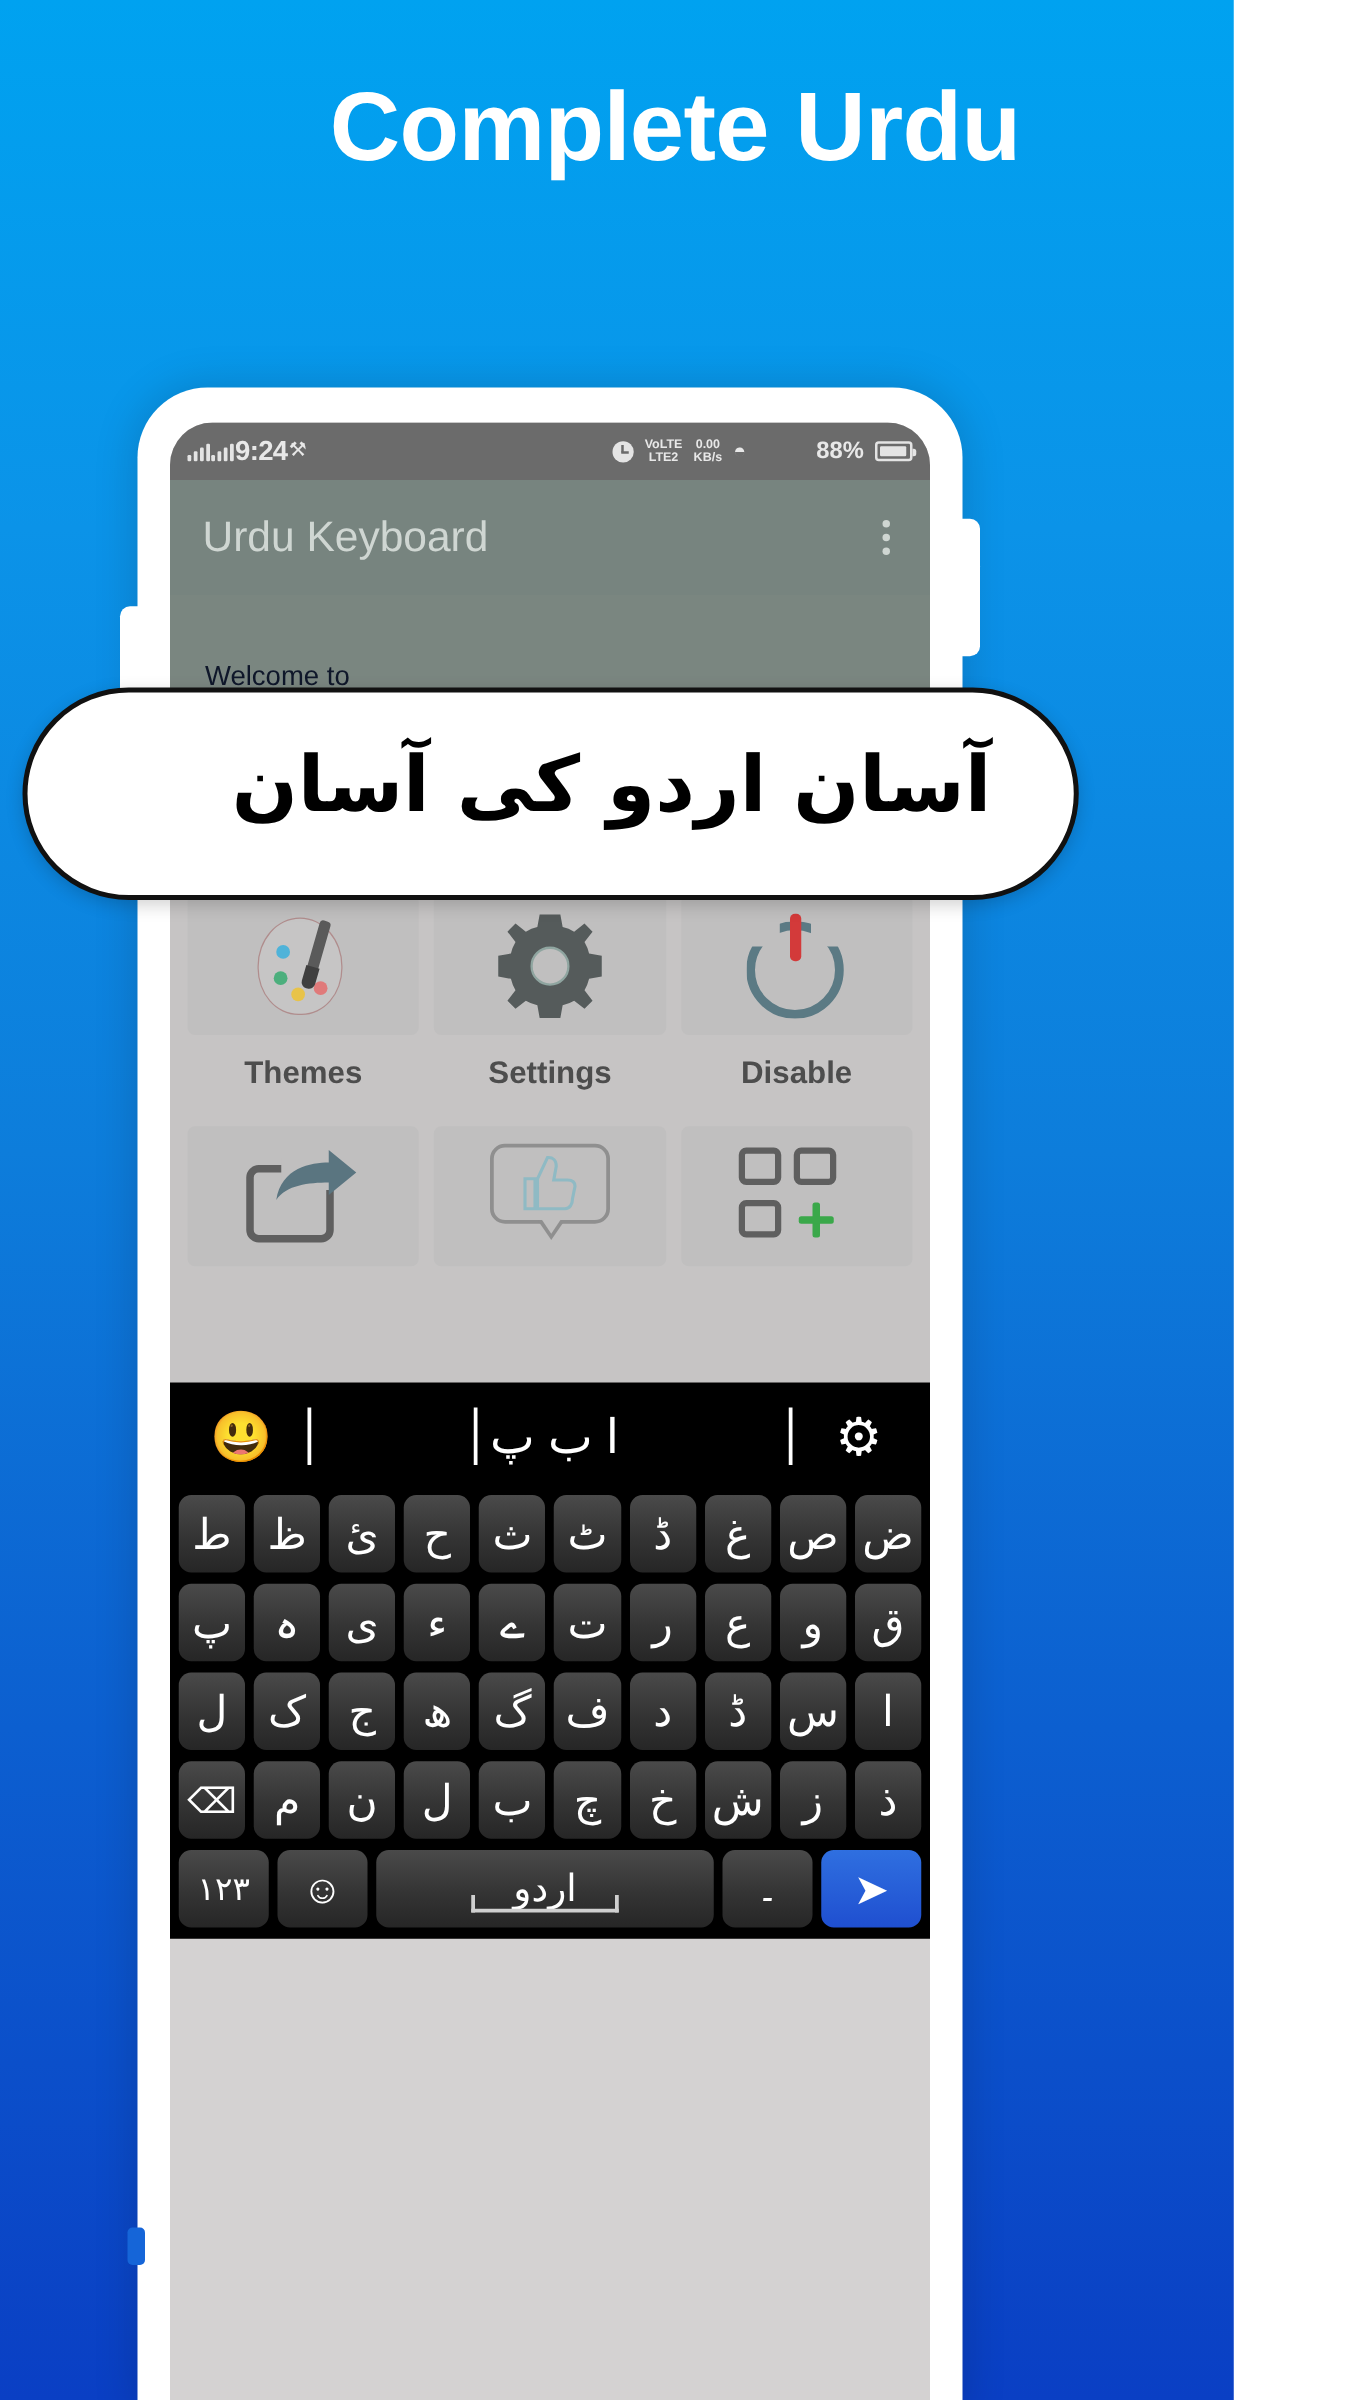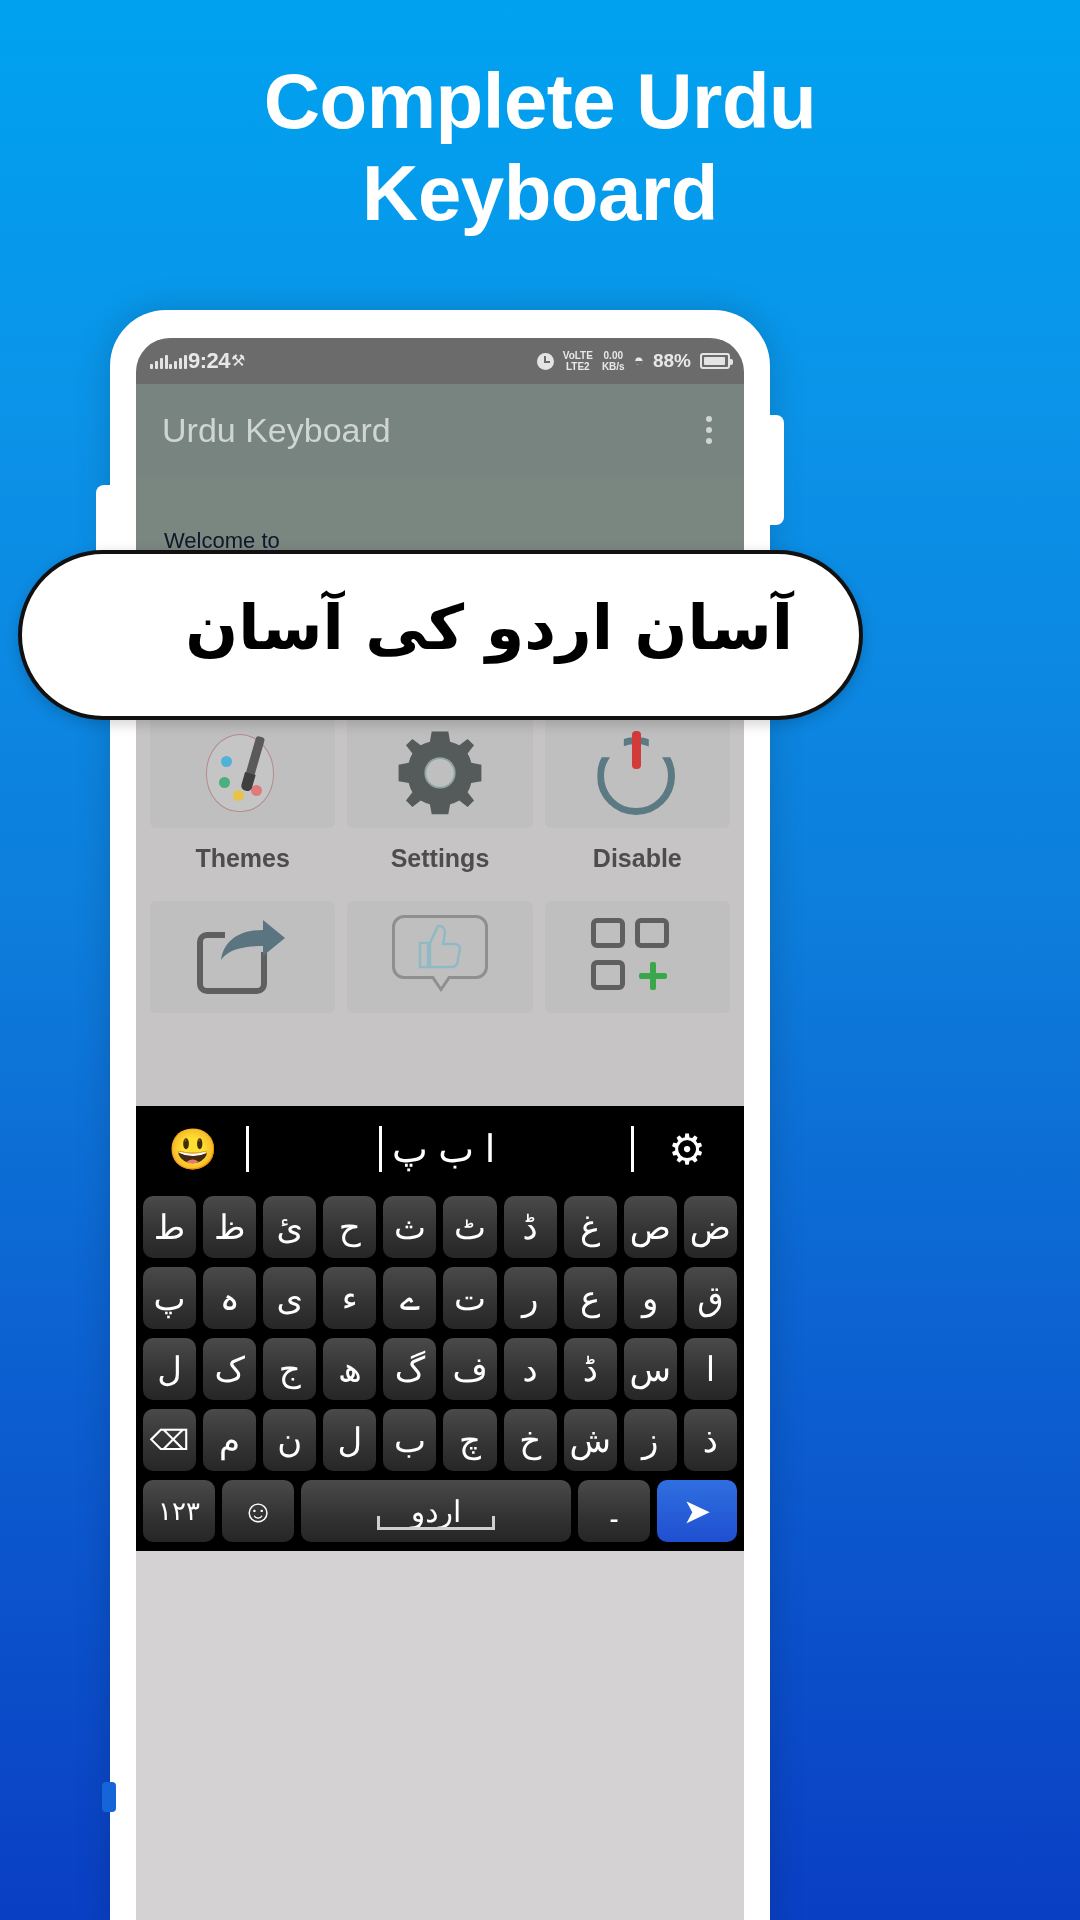--- a/index.html
+++ b/index.html
@@ -3,21 +3,21 @@
 <meta charset="utf-8">
 <style>
   * { box-sizing: border-box; margin: 0; padding: 0; }
   html, body {
     width: 1080px; height: 1920px;
     overflow: hidden;
     font-family: "Liberation Sans", sans-serif;
   }
   #stage {
     position: relative;
-    width: 1080px; height: 1920px;
+    width: 987px; height: 1920px;
     background: linear-gradient(180deg, #00a2f0 0%, #0b93e8 22%, #0d7ddb 48%, #0c5fd0 72%, #0a3fc4 100%);
     overflow: hidden;
   }
 
   
   #headline {
     position: absolute;
     left: 0; top: 55px;
     width: 1080px;
     text-align: center;
@@ -77,21 +77,21 @@
   #sb-time { font-size: 22px; font-weight: bold; letter-spacing: -0.5px; }
   .sb-ico { font-size: 16px; line-height: 1; }
   .alarm-ico {
     width: 17px; height: 17px; border-radius: 50%;
     background: #e4e4e4; position: relative; display:inline-block;
   }
   .alarm-ico::after{content:"";position:absolute;left:7px;top:3px;width:2px;height:6px;background:#6b6b6b;}
   .alarm-ico::before{content:"";position:absolute;left:7px;top:8px;width:6px;height:2px;background:#6b6b6b;}
   .twoline { font-size: 10px; line-height: 11px; font-weight: bold; text-align: center; }
   .wifi-ico { font-size: 17px; }
-  #sb-batt-pct { font-size: 19px; font-weight: bold; }
+  #sb-batt-pct { font-size: 19px; font-weight: bold; margin-left: 47px; }
   .batt {
     width: 30px; height: 16px; border: 2px solid #e4e4e4; border-radius: 3px;
     position: relative; display: inline-block;
   }
   .batt::after { content:""; position:absolute; left:2px; top:2px; bottom:2px; right:3px; background:#e4e4e4; border-radius:1px;}
   .batt::before { content:""; position:absolute; right:-5px; top:4px; width:3px; height:6px; background:#e4e4e4; border-radius:0 2px 2px 0;}
 
   
   #appbar {
     height: 92px;
@@ -247,21 +247,20 @@
     white-space: nowrap;
   }
 </style>
 </head>
 <body>
 
 <div id="stage">
 
   <div id="headline">
     <div>Complete Urdu</div>
-    <div>Keyboard</div>
   </div>
 
   <div id="phone">
     <div class="side-btn" id="btn-right-1"></div>
     <div class="side-btn" id="btn-right-2"></div>
     <div class="side-btn" id="btn-left-1"></div>
     <div class="side-btn" id="btn-left-blue"></div>
 
     <div id="screen">
 

